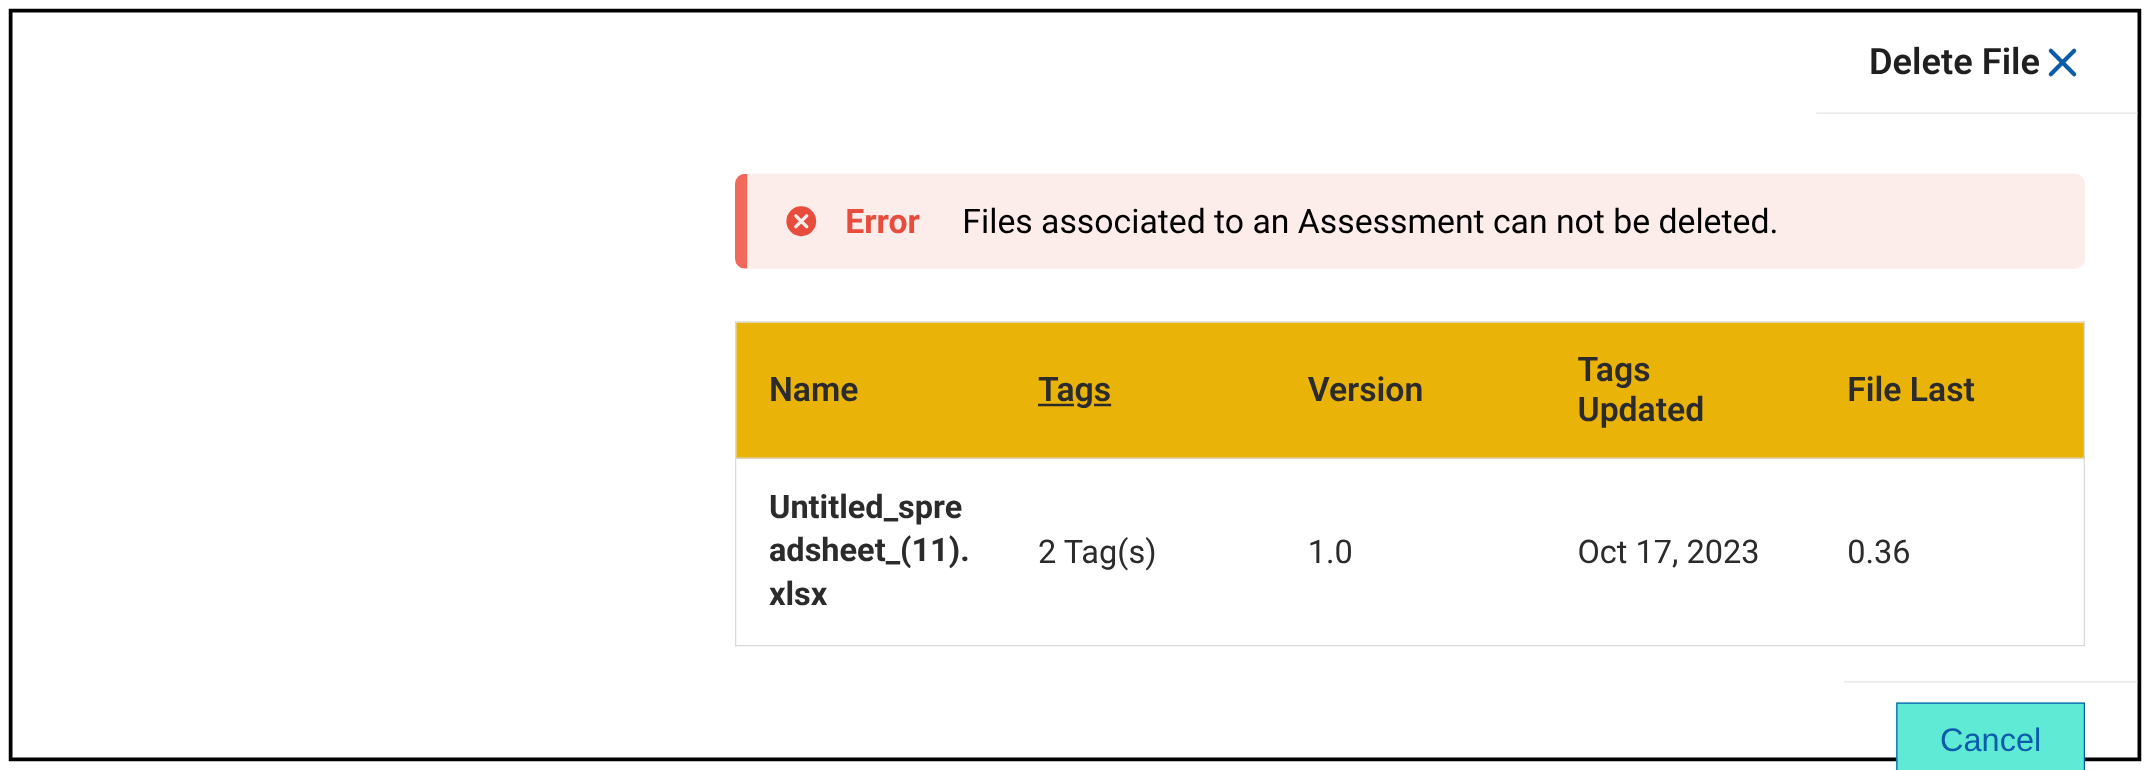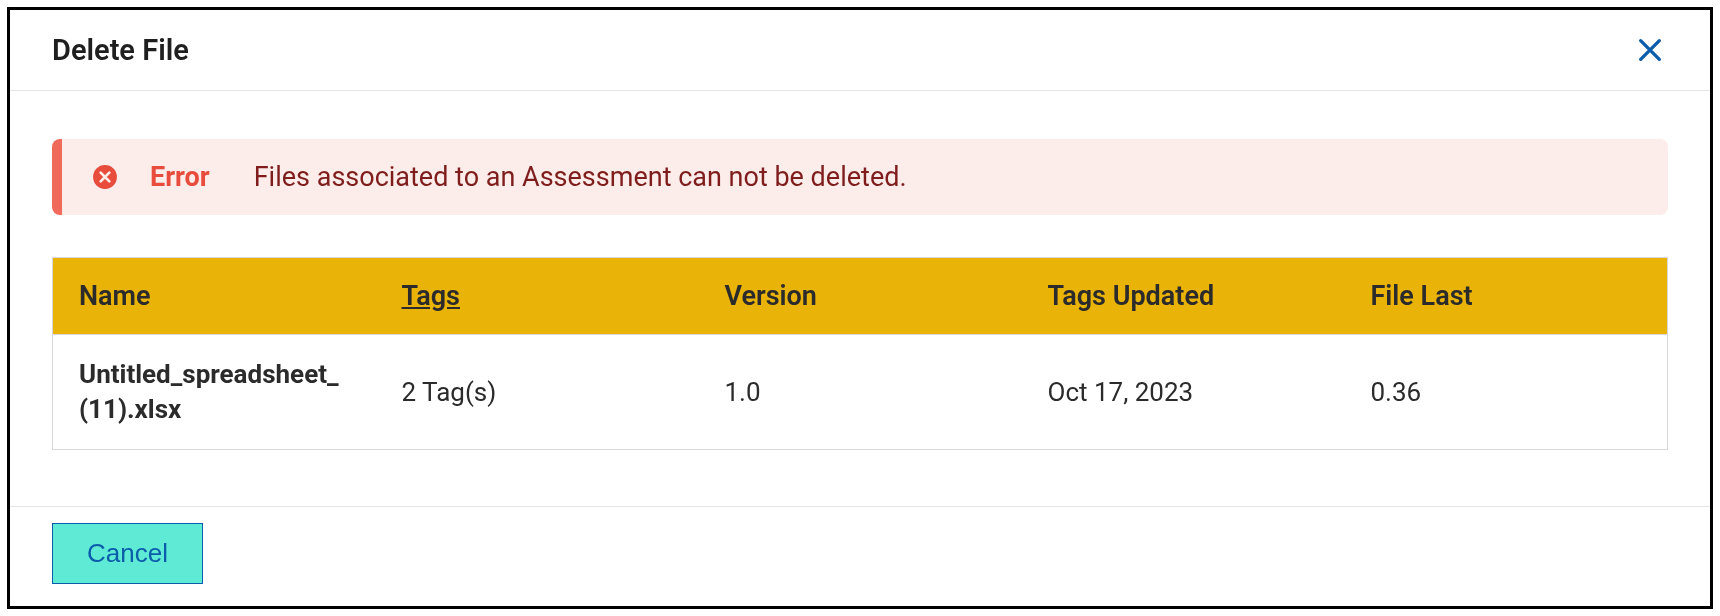--- a/index.html
+++ b/index.html
@@ -16,20 +16,21 @@
       align-items: center;
       justify-content: center;
     }
     .modal {
       width: 1706px;
       height: 602px;
       border: 3px solid #000;
       background: #fff;
       display: flex;
       flex-direction: column;
+      align-items: flex-end;
     }
     .modal-header {
       display: flex;
       align-items: center;
       justify-content: space-between;
       padding: 22px 42px 22px 42px;
       border-bottom: 1px solid #e5e5e5;
     }
     .modal-title {
       font-size: 29px;
@@ -55,42 +56,42 @@
       flex: 1;
       padding: 48px 42px 28px 42px;
     }
     .alert {
       background: #fcecea;
       border-left: 10px solid #ef6a5a;
       border-radius: 8px;
       padding: 22px 30px;
       display: flex;
       align-items: center;
-      gap: 32px;
+      gap: 22px;
       margin-bottom: 42px;
     }
     .alert-icon {
       width: 26px;
       height: 26px;
       flex-shrink: 0;
       color: #e74c3c;
     }
     .alert-icon svg {
       width: 26px;
       height: 26px;
     }
     .alert-title {
       font-size: 27px;
       font-weight: 700;
       color: #e74c3c;
     }
     .alert-message {
       font-size: 27px;
       font-weight: 400;
-      color: #7f1d1d;
+      color: #000000;
       margin-left: 12px;
     }
     .table {
       width: 100%;
       border: 1px solid #d9d9d9;
       border-collapse: collapse;
     }
     .thead-row th {
       background: #eab308;
       text-align: left;

